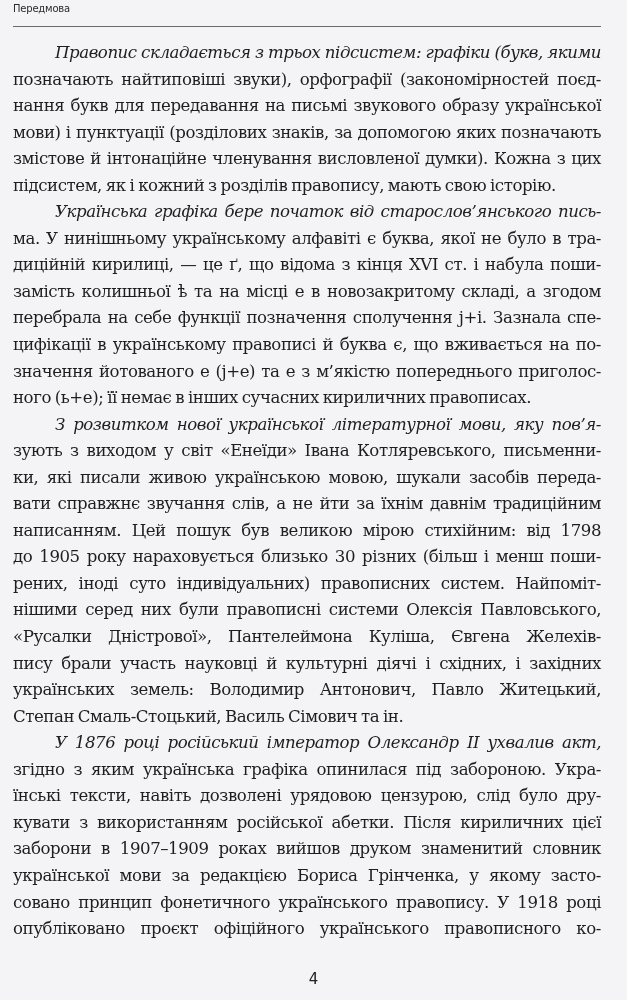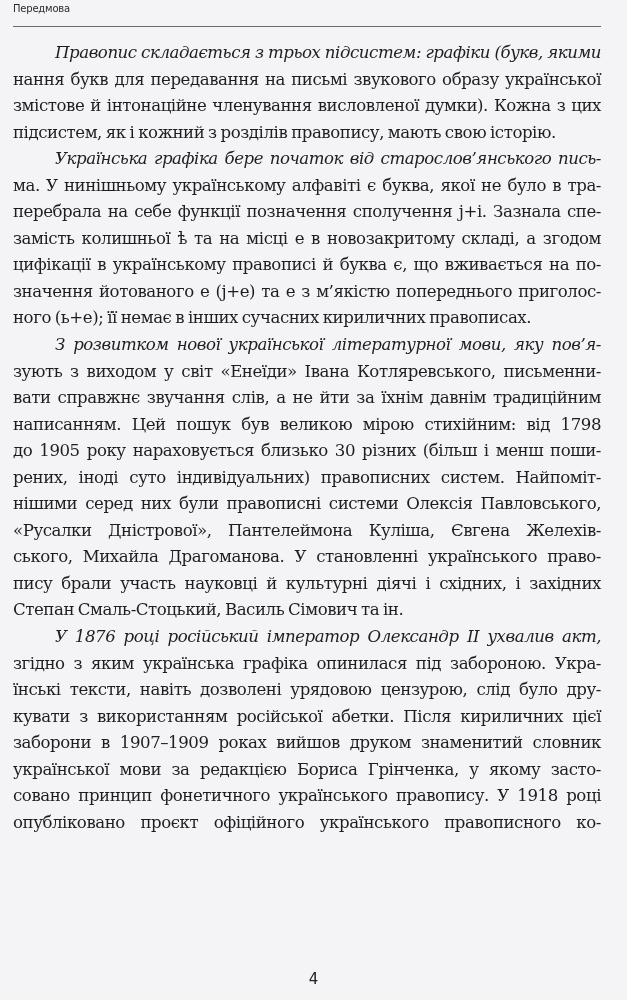--- a/index.html
+++ b/index.html
@@ -38,46 +38,50 @@
 <body>
 
 <div class="header">
   <span class="header-title">Передмова</span>
 </div>
 
 <div class="body-text">
 
   <div>
     <span class="line indent">Правопис складається з трьох підсистем: графіки (букв, якими</span>
+    <span class="line">позначають найтиповіші звуки), орфографії (закономірностей поєд-</span>
     <span class="line">нання букв для передавання на письмі звукового образу української</span>
+    <span class="line">мови) і пунктуації (розділових знаків, за допомогою яких позначають</span>
     <span class="line">змістове й інтонаційне членування висловленої думки). Кожна з цих</span>
     <span class="line last">підсистем, як і кожний з розділів правопису, мають свою історію.</span>
   </div>
 
   <div>
     <span class="line indent">Українська графіка бере початок від старослов’янського пись-</span>
     <span class="line">ма. У нинішньому українському алфавіті є буква, якої не було в тра-</span>
+    <span class="line">диційній кирилиці, — це ґ, що відома з кінця XVI ст. і набула поши-</span>
+    <span class="line">замість колишньої ѣ та на місці е в новозакритому складі, а згодом</span>
     <span class="line">перебрала на себе функції позначення сполучення j+і. Зазнала спе-</span>
-    <span class="line">замість колишньої ѣ та на місці е в новозакритому складі, а згодом</span>
     <span class="line">цифікації в українському правописі й буква є, що вживається на по-</span>
     <span class="line">значення йотованого е (j+е) та е з м’якістю попереднього приголос-</span>
     <span class="line last">ного (ь+е); її немає в інших сучасних кириличних правописах.</span>
   </div>
 
   <div>
     <span class="line indent">З розвитком нової української літературної мови, яку пов’я-</span>
     <span class="line">зують з виходом у світ «Енеїди» Івана Котляревського, письменни-</span>
+    <span class="line">ки, які писали живою українською мовою, шукали засобів переда-</span>
     <span class="line">вати справжнє звучання слів, а не йти за їхнім давнім традиційним</span>
     <span class="line">написанням. Цей пошук був великою мірою стихійним: від 1798</span>
     <span class="line">до 1905 року нараховується близько 30 різних (більш і менш поши-</span>
     <span class="line">рених, іноді суто індивідуальних) правописних систем. Найпоміт-</span>
     <span class="line">нішими серед них були правописні системи Олексія Павловського,</span>
     <span class="line">«Русалки Дністрової», Пантелеймона Куліша, Євгена Желехів-</span>
-    <span class="line">ського, Михайла Драгоманова. У становленні українського право-</span>
     <span class="line">пису брали участь науковці й культурні діячі і східних, і західних</span>
+    <span class="line">українських земель: Володимир Антонович, Павло Житецький,</span>
     <span class="line last">Степан Смаль-Стоцький, Василь Сімович та ін.</span>
   </div>
 
   <div>
     <span class="line indent">У 1876 році російський імператор Олександр ІІ ухвалив акт,</span>
     <span class="line">згідно з яким українська графіка опинилася під забороною. Укра-</span>
     <span class="line">їнські тексти, навіть дозволені урядовою цензурою, слід було дру-</span>
     <span class="line">кувати з використанням російської абетки. Після кириличних цієї</span>
     <span class="line">заборони в 1907–1909 роках вийшов друком знаменитий словник</span>
     <span class="line">української мови за редакцією Бориса Грінченка, у якому засто-</span>

